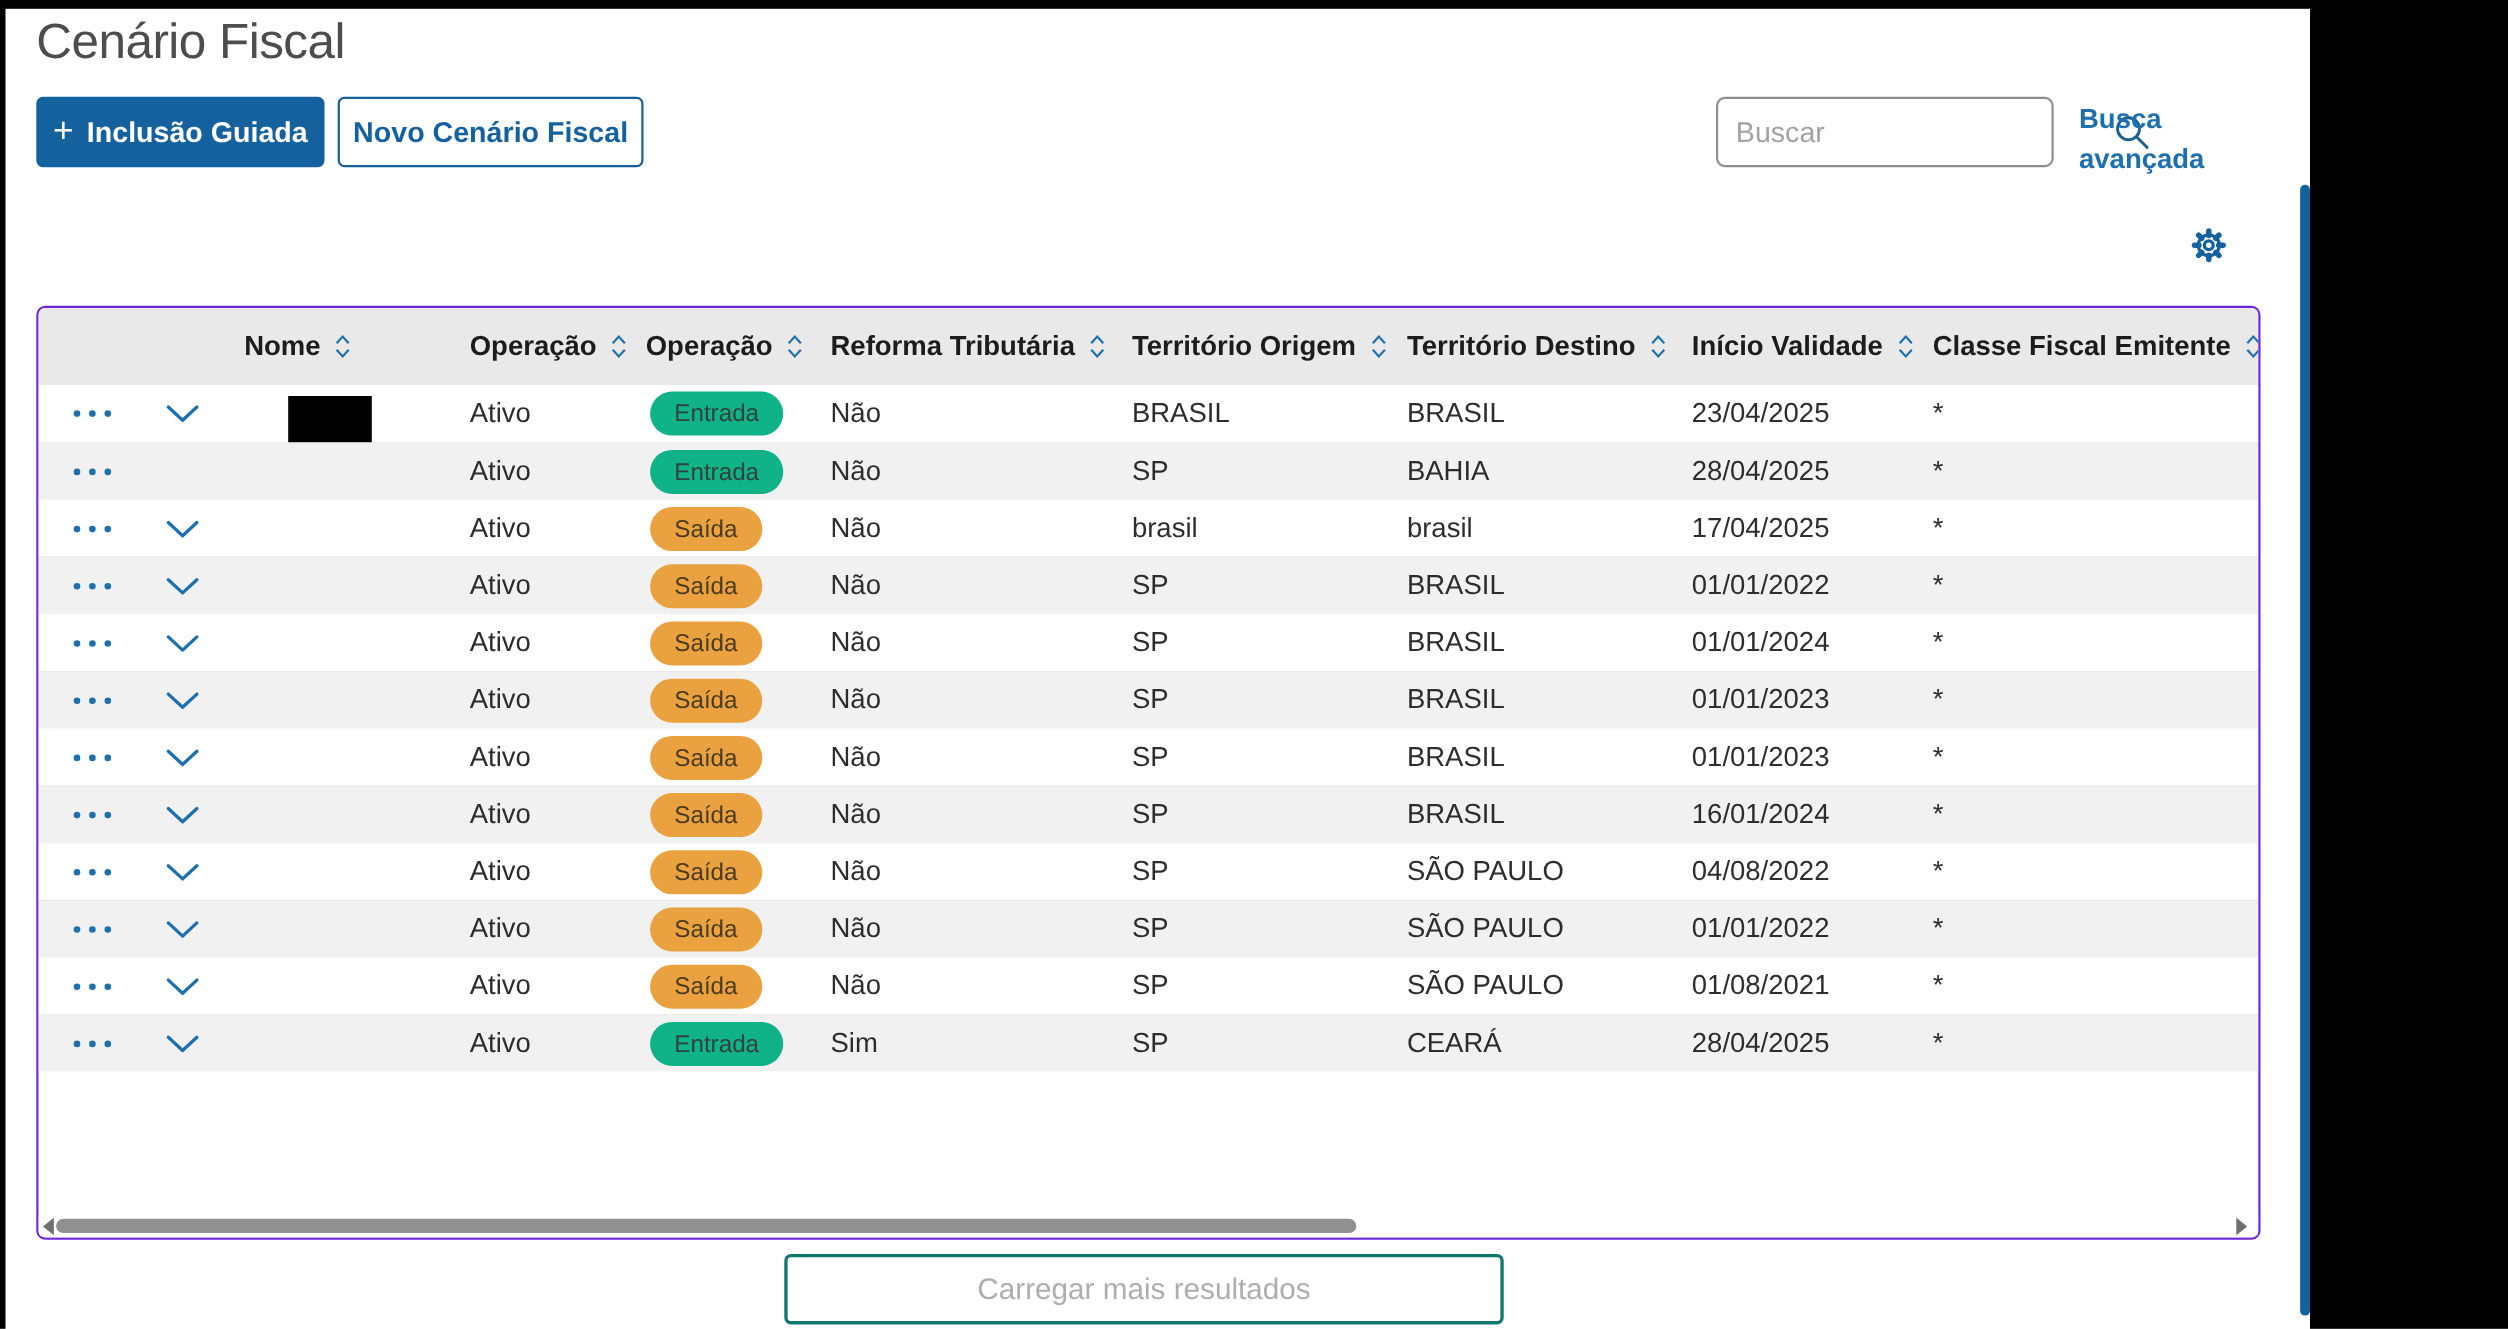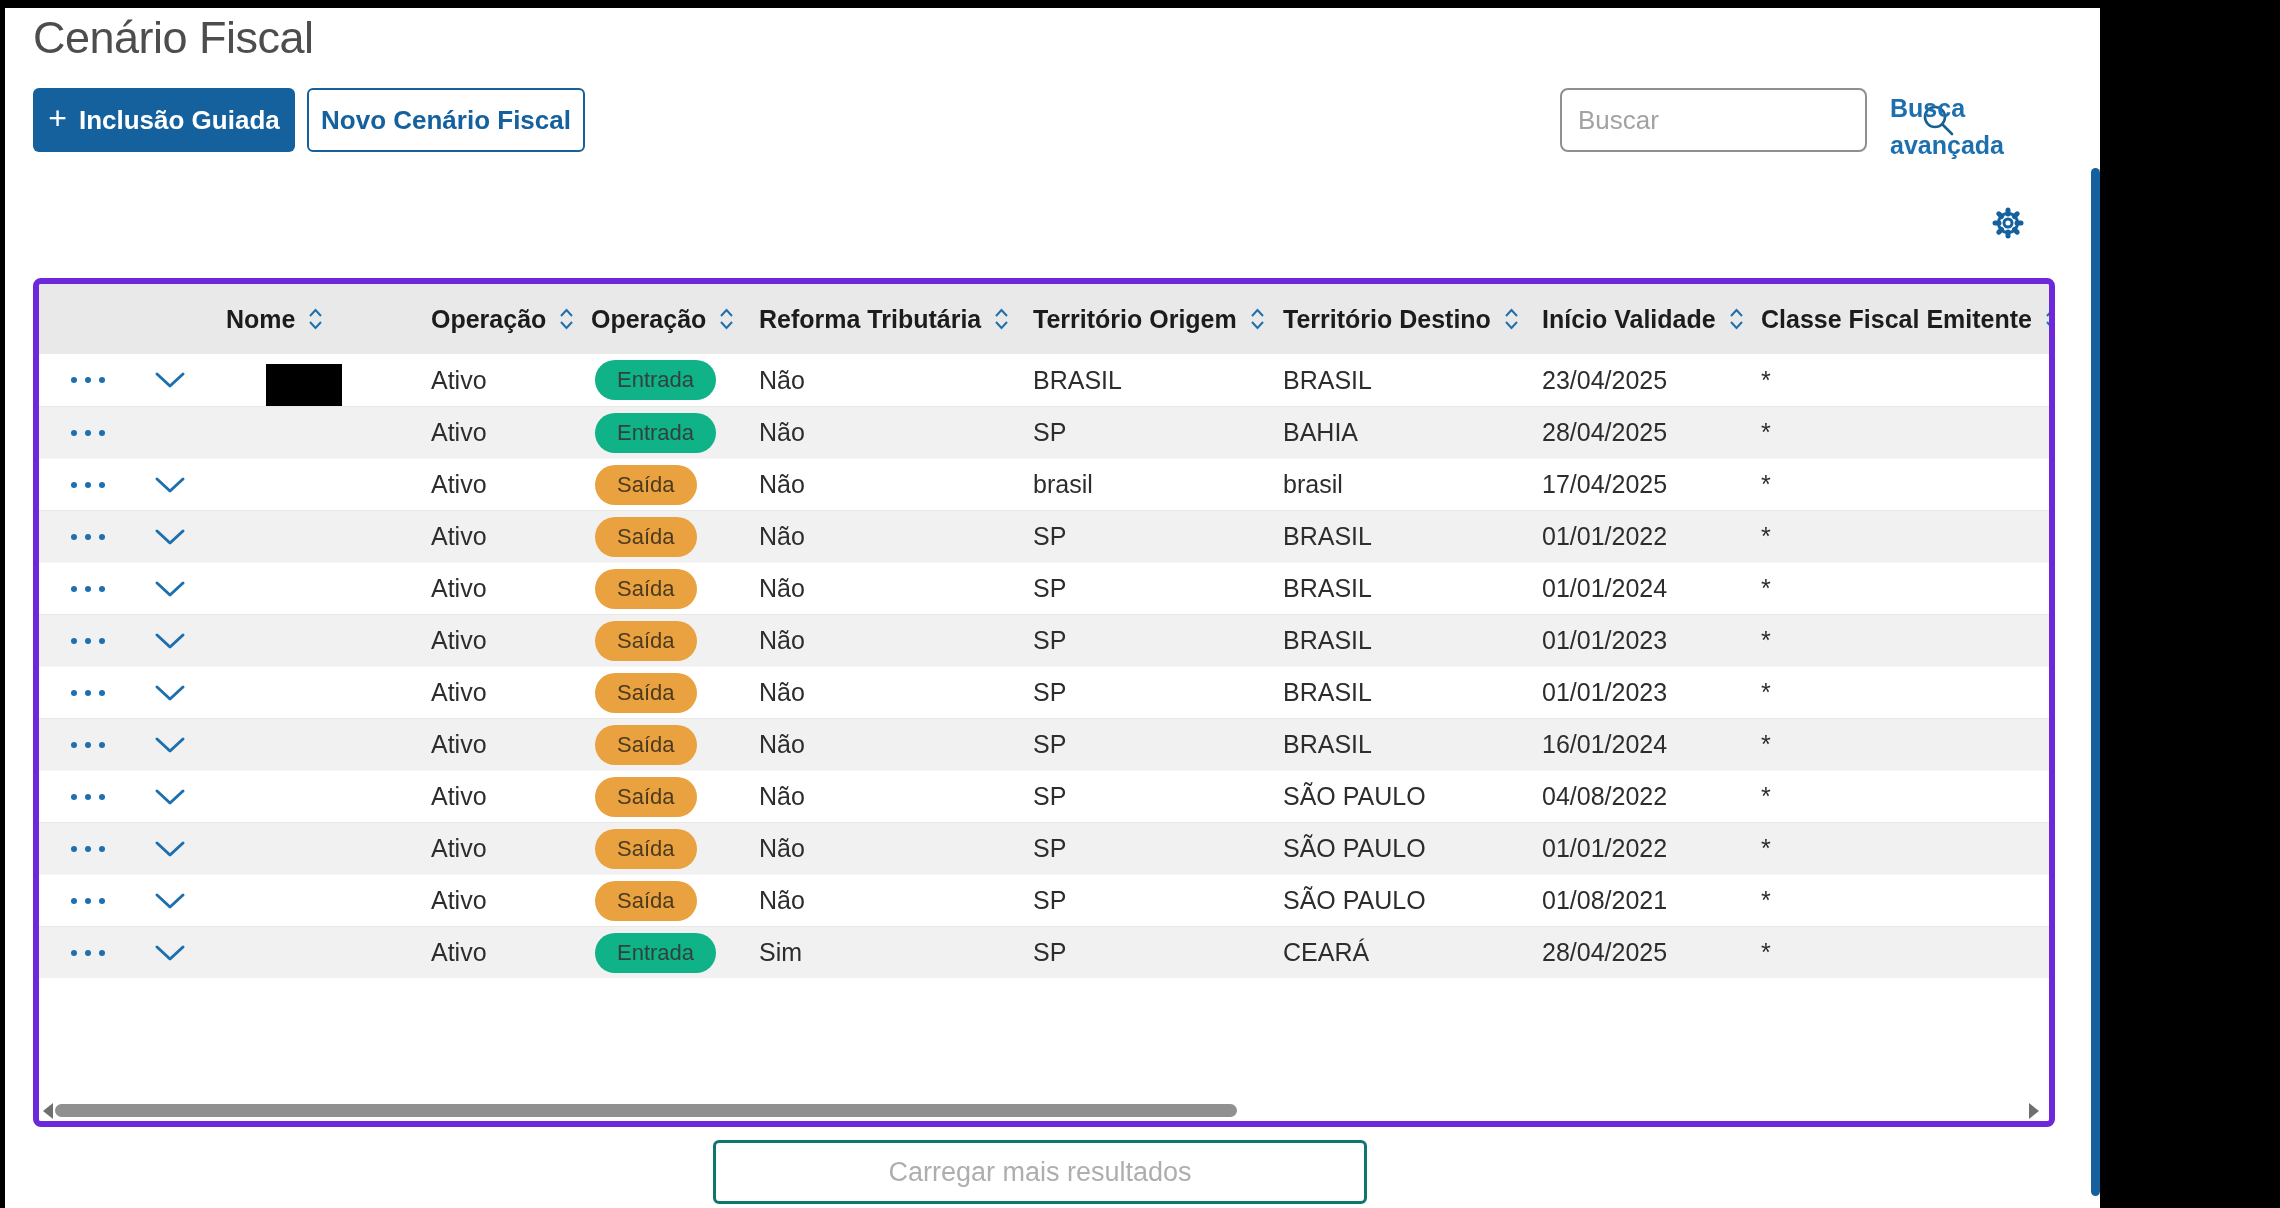--- a/index.html
+++ b/index.html
@@ -31,21 +31,21 @@
                       font-size:26px; color:#555; background:transparent; font-family:inherit; }
   .search-box input::placeholder { color:#a2a2a2; }
   .search-icon { width:34px; height:34px; margin-right:10px; flex:0 0 auto; }
 
   .adv-link { left:1890px; top:90px; width:130px; color:var(--icon-blue); font-size:25px;
               font-weight:600; line-height:37px; cursor:pointer; }
 
   .gear-btn { left:1988px; top:204px; width:40px; height:40px; cursor:pointer; background:none; border:none; }
 
   
-  .table { left:33px; top:278px; width:2022px; height:849px; border:6px solid #6d28d9;
+  .table { left:33px; top:278px; width:2022px; height:849px; border:2px solid #6d28d9;
            border-radius:8px; background:#fff; overflow:hidden; }
   .thead { position:relative; height:70px; background:var(--header-bg); }
   .hcell { position:absolute; top:0; height:100%; display:flex; align-items:center; gap:12px;
            font-size:25px; font-weight:700; color:#1c1c1c; white-space:nowrap; cursor:pointer; }
   .sort-icon { width:17px; height:24px; flex:0 0 auto; }
 
   .trow { position:relative; height:52px; background:#fff; }
   .trow.alt { background:var(--stripe); }
   .trow + .trow { border-top:1px solid rgba(0,0,0,0.03); }
   .cell { position:absolute; top:0; height:100%; display:flex; align-items:center;

